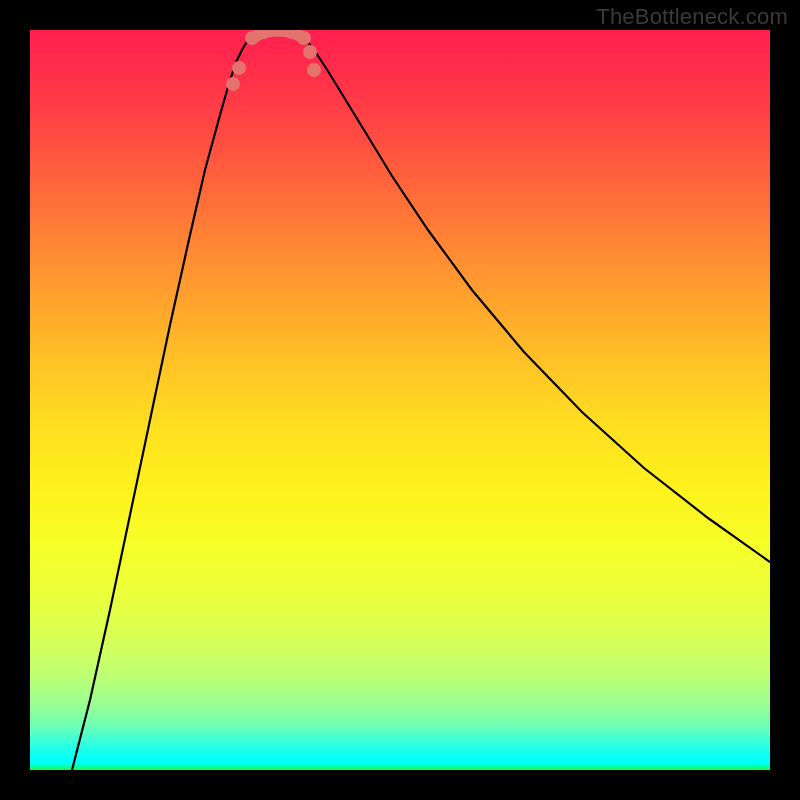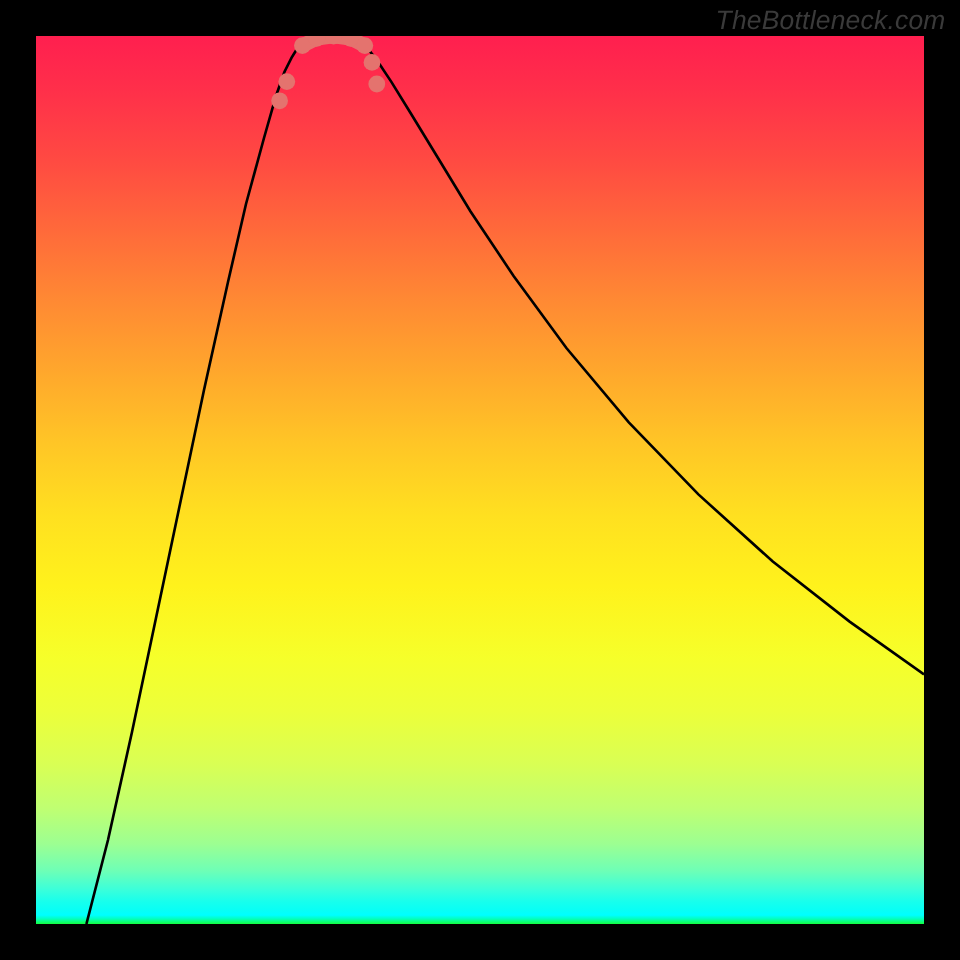--- a/index.html
+++ b/index.html
@@ -55,21 +55,20 @@
   }
   .watermark {
     position: absolute;
     top: 4px;
     right: 12px;
     color: #3a3a3a;
     font-size: 22px;
     font-weight: 500;
     letter-spacing: 0.2px;
     user-select: none;
-    font-style: italic;
   }
   svg.curves {
     position: absolute;
     inset: 0;
   }
   .curve-main {
     fill: none;
     stroke: #000;
     stroke-width: 2.2;
   }

